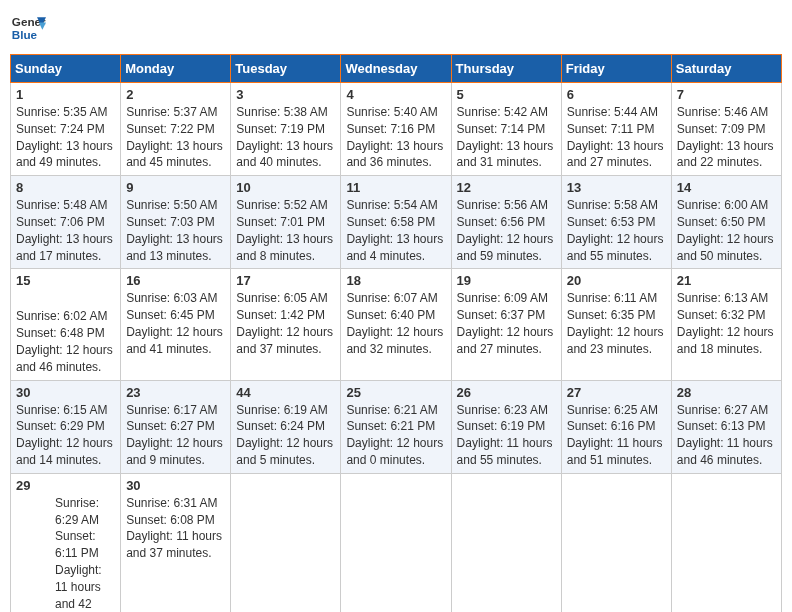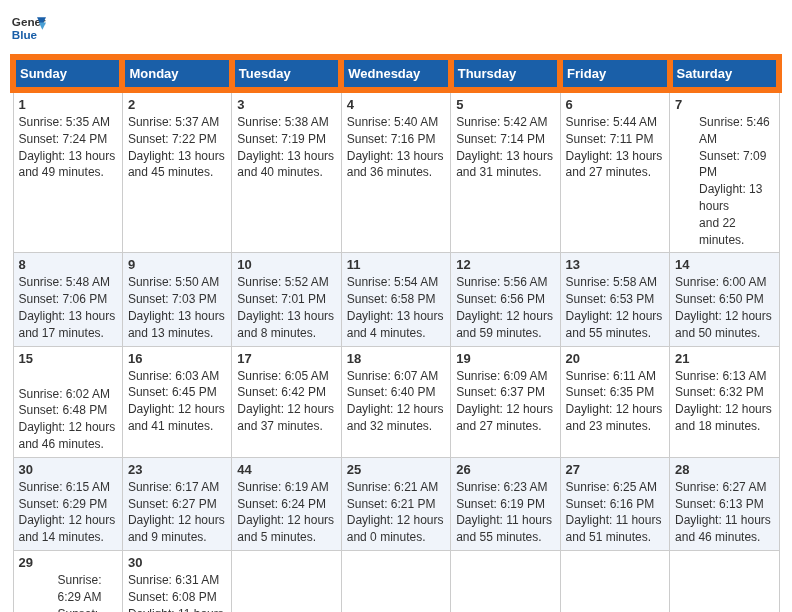--- a/index.html
+++ b/index.html
@@ -41,21 +41,21 @@
       width: 100%;
       border-collapse: collapse;
     }
     thead tr th {
       background: #1a5fa8;
       color: #fff;
       font-size: 13px;
       font-weight: bold;
       padding: 6px 4px;
       text-align: left;
-      border: 6px solid #f97316;
+      border: 1px solid #f97316;
     }
     tbody tr td {
       border: 1px solid #ccc;
       vertical-align: top;
       padding: 4px 5px;
       font-size: 10.5px;
       color: #333;
       width: 14.28%;
       min-height: 80px;
       height: 85px;
@@ -150,21 +150,21 @@
         </td>
         <td>
           <span class="day-number">6</span>
           <div class="day-info" style="white-space: pre-line;">Sunrise: 5:44 AM
 Sunset: 7:11 PM
 Daylight: 13 hours
 and 27 minutes.</div>
         </td>
         <td>
           <span class="day-number">7</span>
-          <div class="day-info" style="white-space: pre-line; margin-left: 24px;">Sunrise: 5:46 AM
+          <div class="day-info" style="white-space: pre-line;">Sunrise: 5:46 AM
 Sunset: 7:09 PM
 Daylight: 13 hours
 and 22 minutes.</div>
         </td>
       </tr>
       <tr>
         <td>
           <span class="day-number">8</span>
           <div class="day-info" style="white-space: pre-line;">Sunrise: 5:48 AM
 Sunset: 7:06 PM
@@ -225,21 +225,21 @@
         <td>
           <span class="day-number">16</span>
           <div class="day-info" style="white-space: pre-line;">Sunrise: 6:03 AM
 Sunset: 6:45 PM
 Daylight: 12 hours
 and 41 minutes.</div>
         </td>
         <td>
           <span class="day-number">17</span>
           <div class="day-info" style="white-space: pre-line;">Sunrise: 6:05 AM
-Sunset: 6:42 PM
+Sunset: 1:42 PM
 Daylight: 12 hours
 and 37 minutes.</div>
         </td>
         <td>
           <span class="day-number">18</span>
           <div class="day-info" style="white-space: pre-line;">Sunrise: 6:07 AM
 Sunset: 6:40 PM
 Daylight: 12 hours
 and 32 minutes.</div>
         </td>

